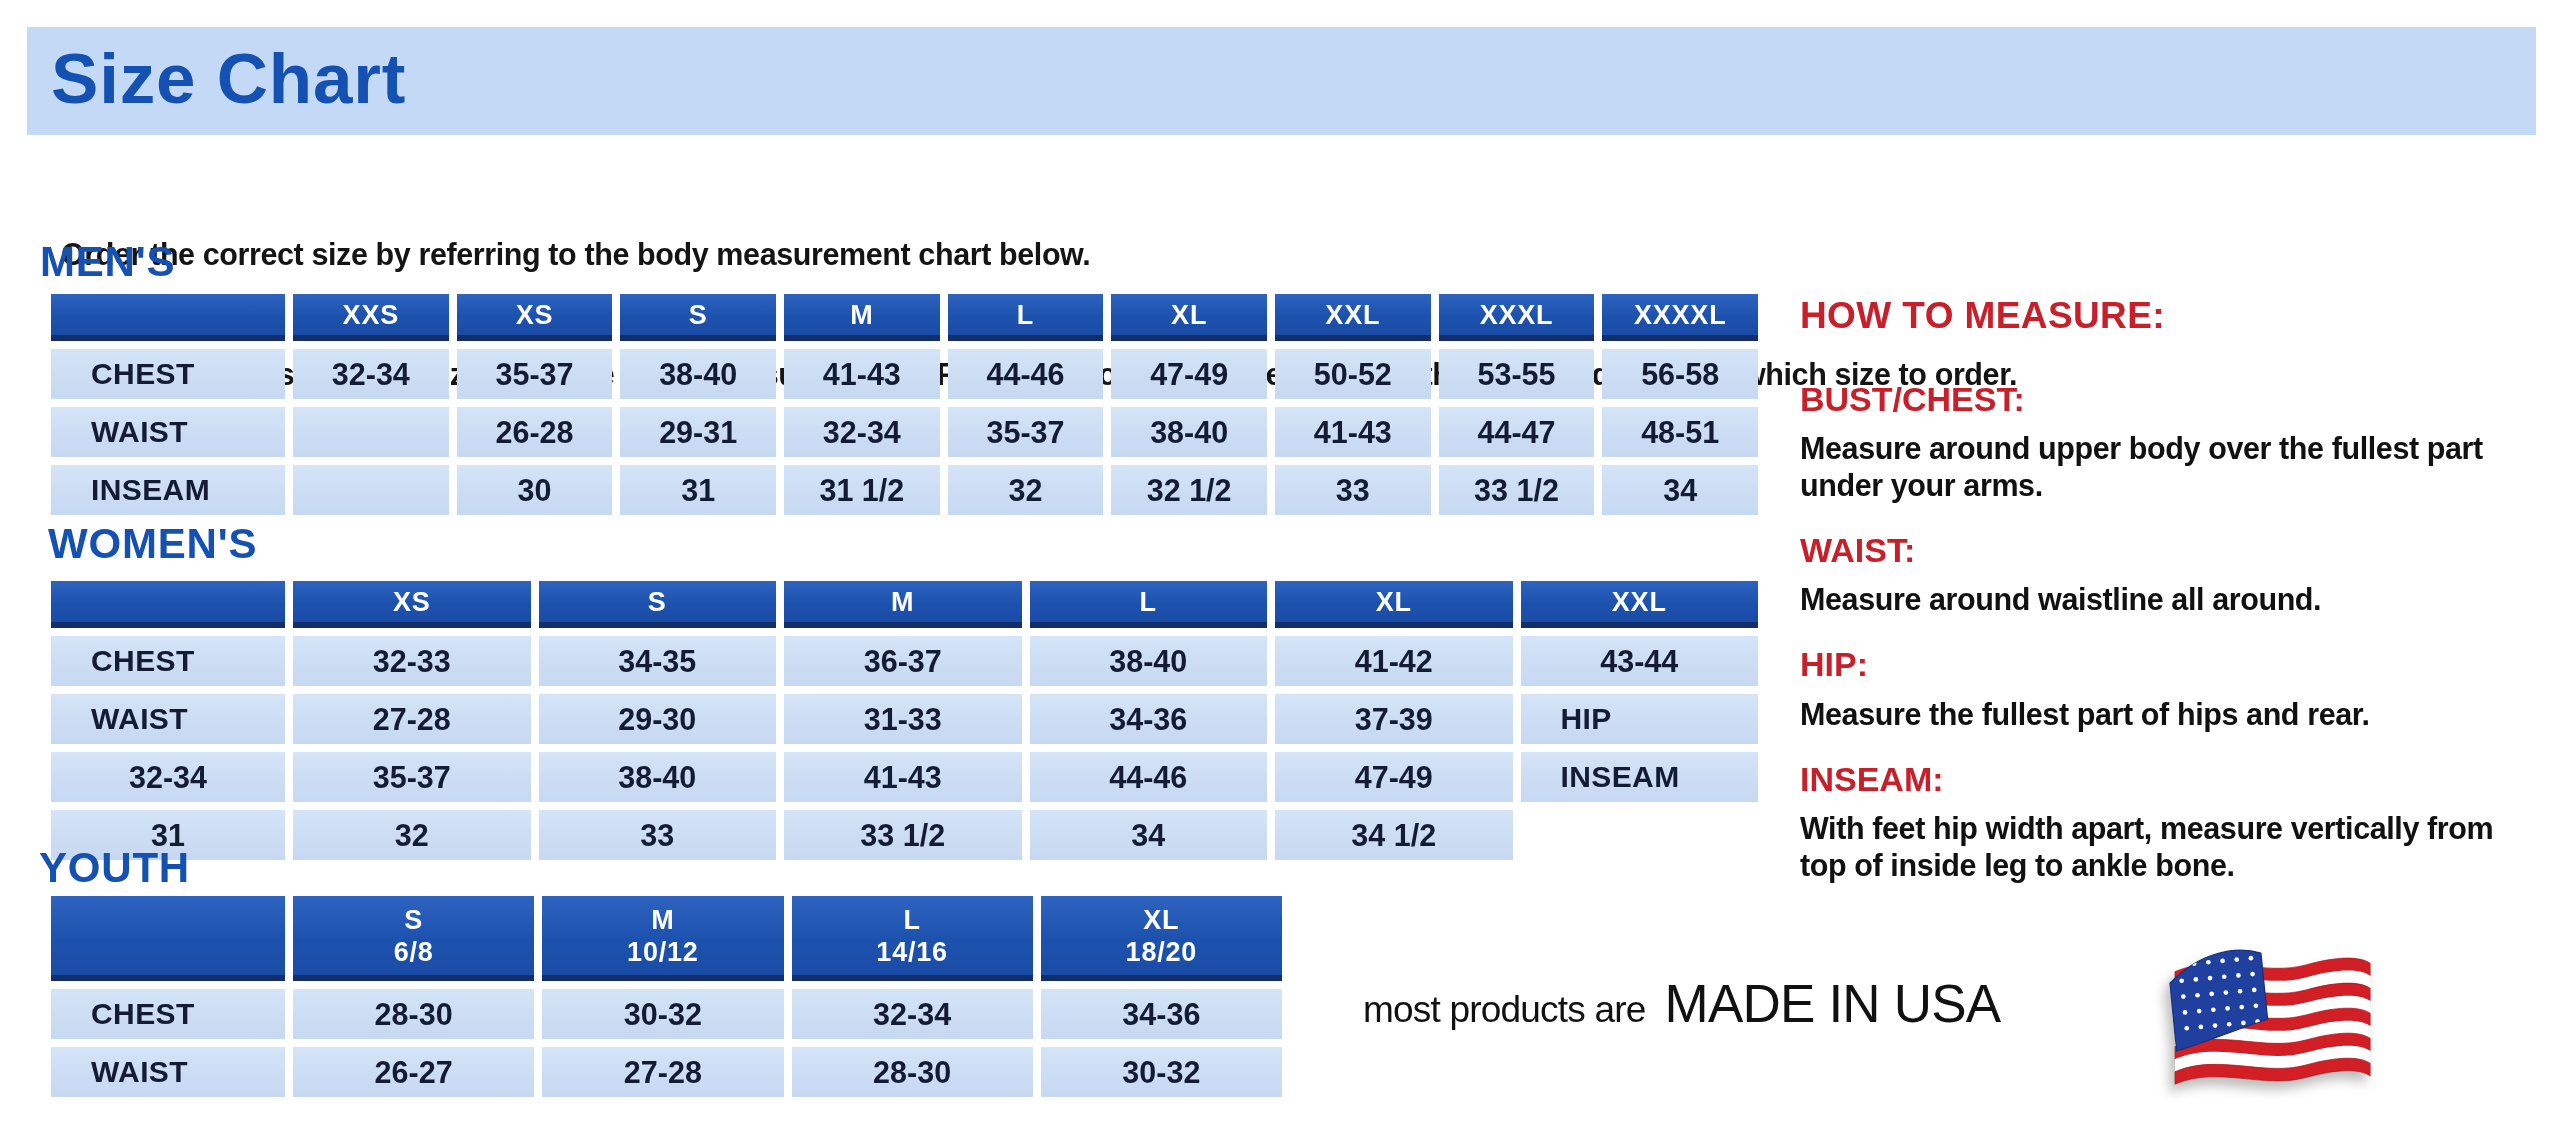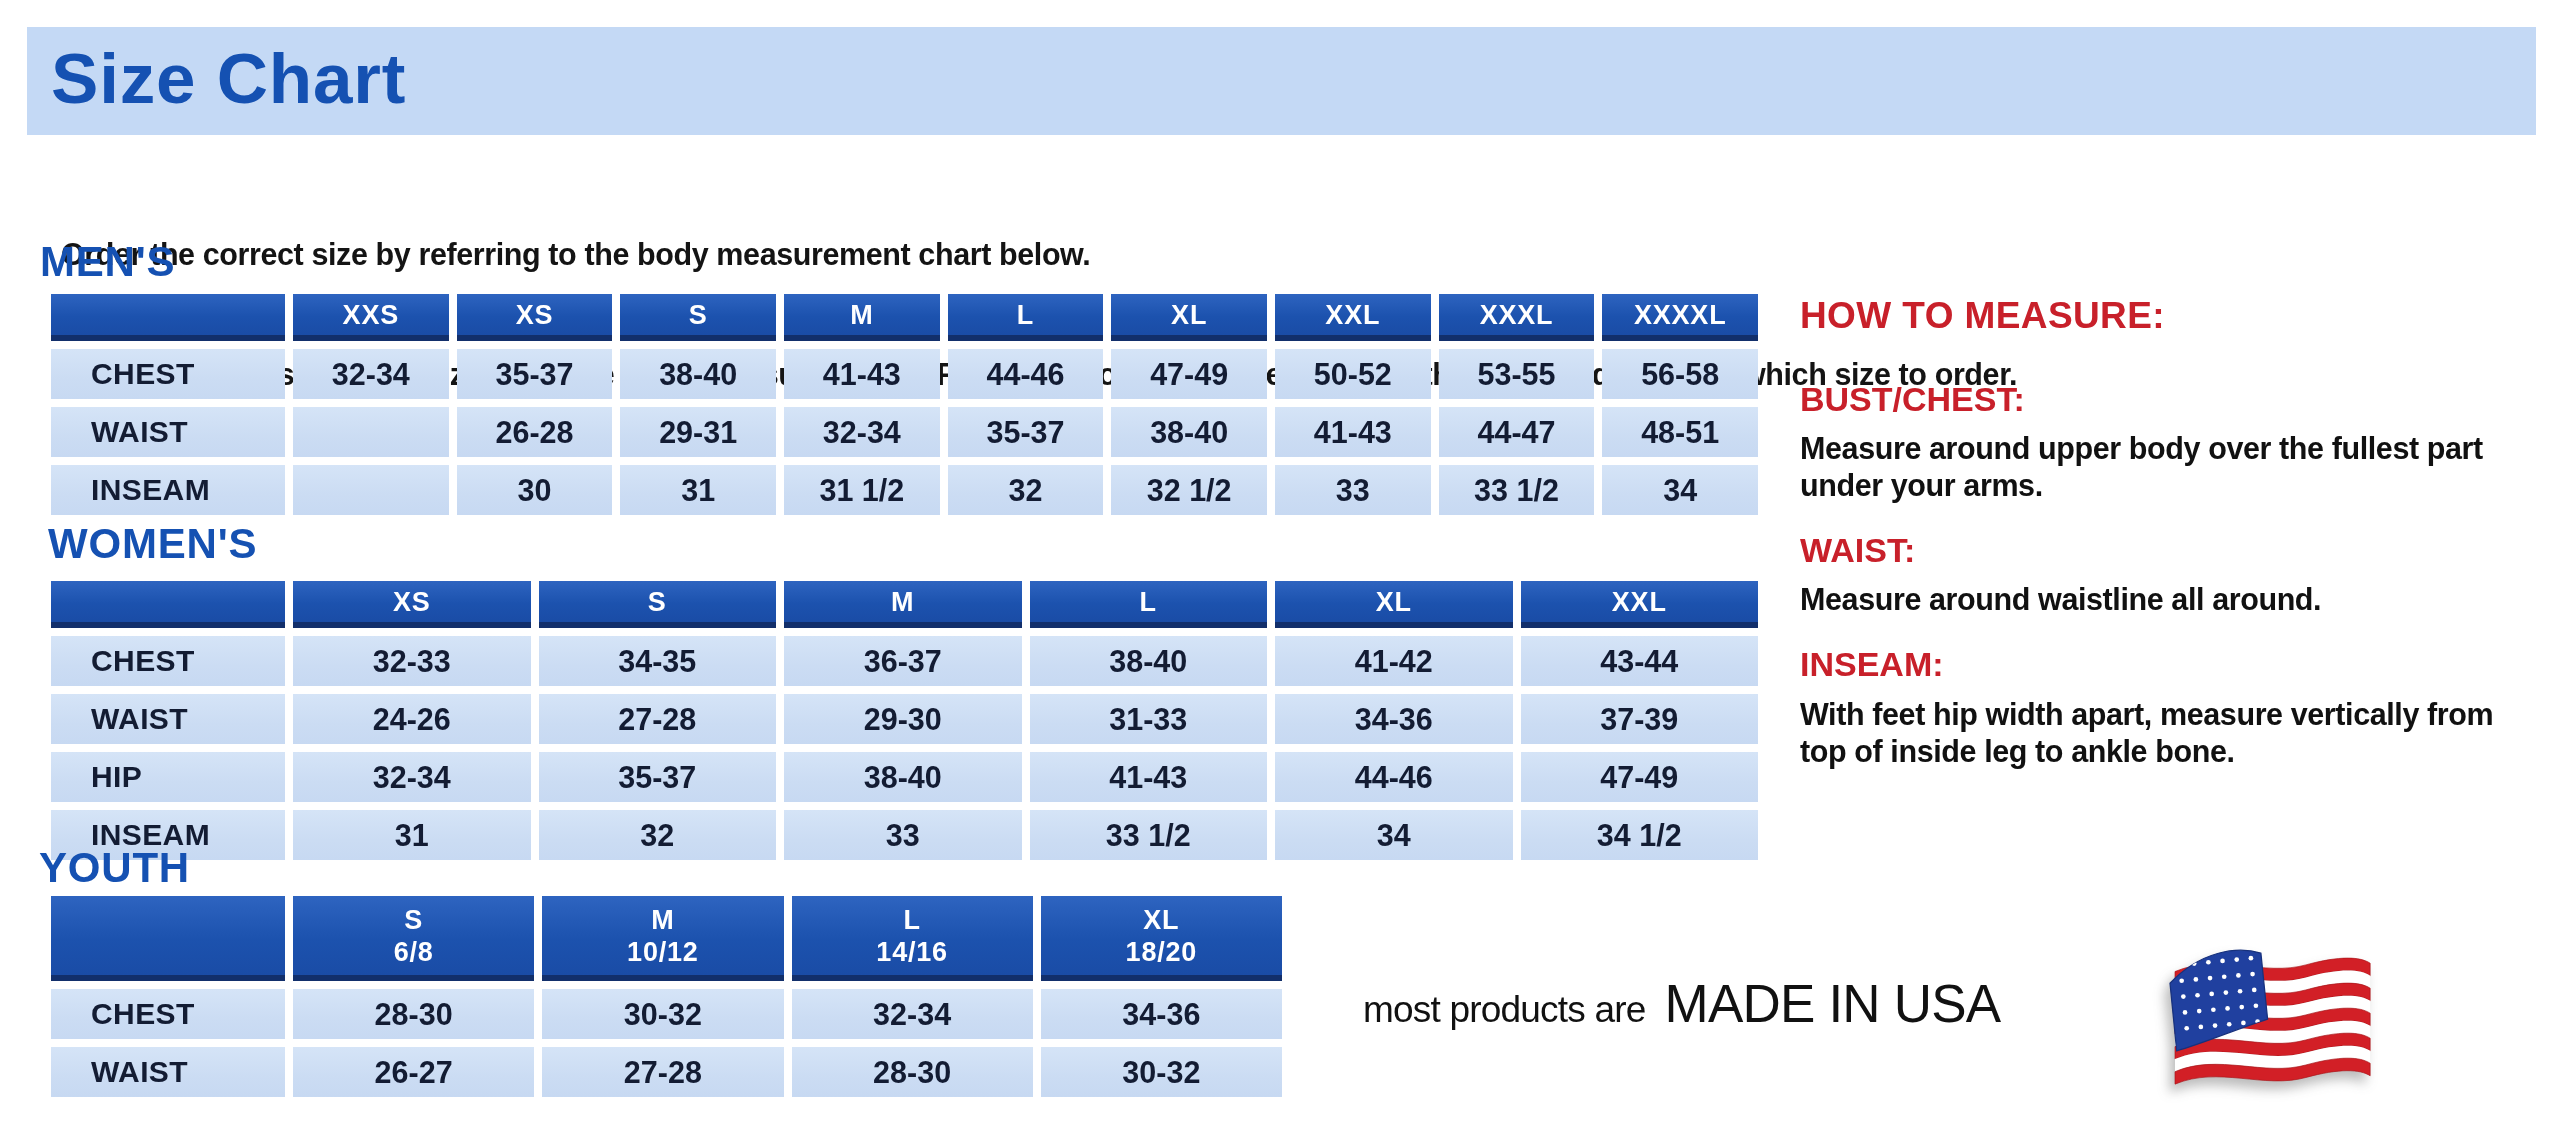--- a/index.html
+++ b/index.html
@@ -123,21 +123,20 @@
     <div class="th">XL</div>
     <div class="th">XXL</div>
     <div class="td rowlabel">CHEST</div>
     <div class="td">32-33</div>
     <div class="td">34-35</div>
     <div class="td">36-37</div>
     <div class="td">38-40</div>
     <div class="td">41-42</div>
     <div class="td">43-44</div>
     <div class="td rowlabel">WAIST</div>
-    <div class="td">24-26</div>
     <div class="td">27-28</div>
     <div class="td">29-30</div>
     <div class="td">31-33</div>
     <div class="td">34-36</div>
     <div class="td">37-39</div>
     <div class="td rowlabel">HIP</div>
     <div class="td">32-34</div>
     <div class="td">35-37</div>
     <div class="td">38-40</div>
     <div class="td">41-43</div>
@@ -178,20 +177,24 @@
 <div class="abs howto">
   <div class="main-head">HOW TO MEASURE:</div>
 
   <div>
     <div class="m-label">BUST/CHEST:</div>
     <div class="m-text">Measure around upper body over the fullest part under your arms.</div>
   </div>
   <div>
     <div class="m-label">WAIST:</div>
     <div class="m-text">Measure around waistline all around.</div>
+  </div>
+  <div>
+    <div class="m-label">HIP:</div>
+    <div class="m-text">Measure the fullest part of hips and rear.</div>
   </div>
   <div>
     <div class="m-label">INSEAM:</div>
     <div class="m-text">With feet hip width apart, measure vertically from top of inside leg to ankle bone.</div>
   </div>
 </div>
 
 <div class="abs madeusa">
   <span class="prefix">most products are</span>
   <span class="emph">MADE IN USA</span>

